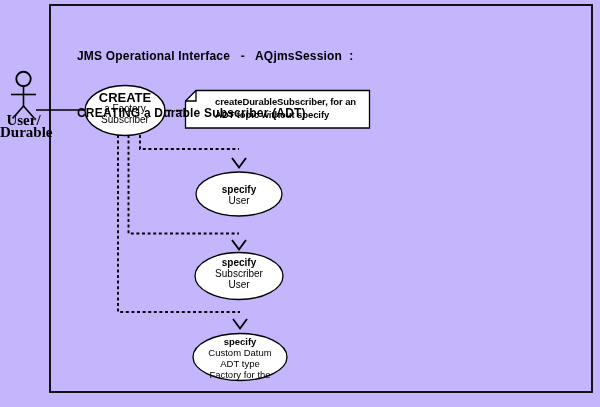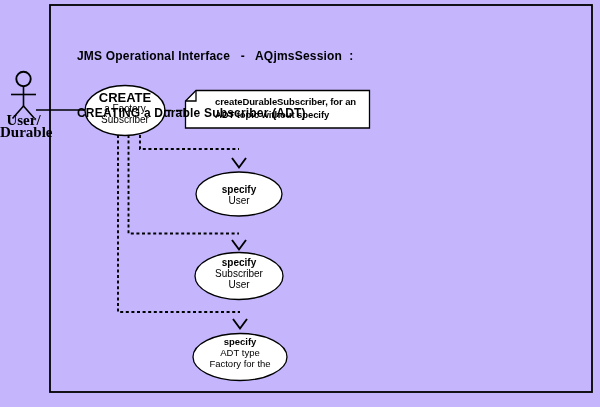--- a/index.html
+++ b/index.html
@@ -107,17 +107,18 @@
   </div>
 
   <div class="txt uc uc-sub">
     <span class="b">specify</span>
     <span>Subscriber</span>
     <span>User</span>
   </div>
 
   <div class="txt uc uc-custom">
     <span class="b">specify</span>
+    <span>Custom Datum</span>
     <span>ADT type</span>
     <span>Factory for the</span>
   </div>
 
 </div>
 
 </body></html>

